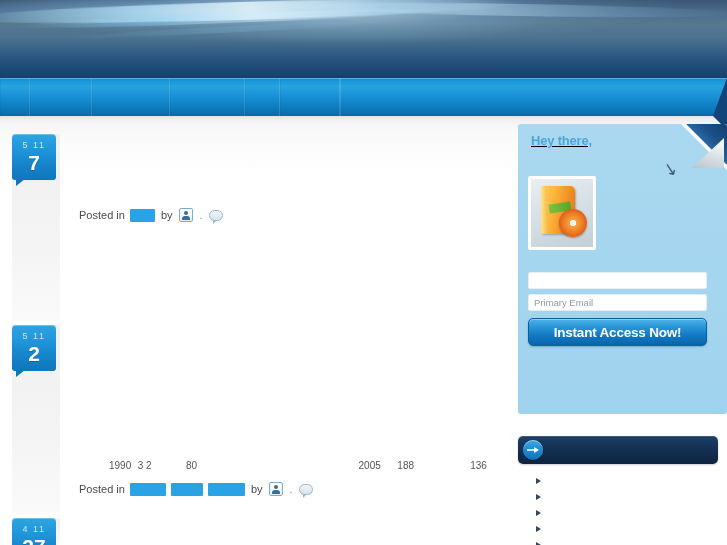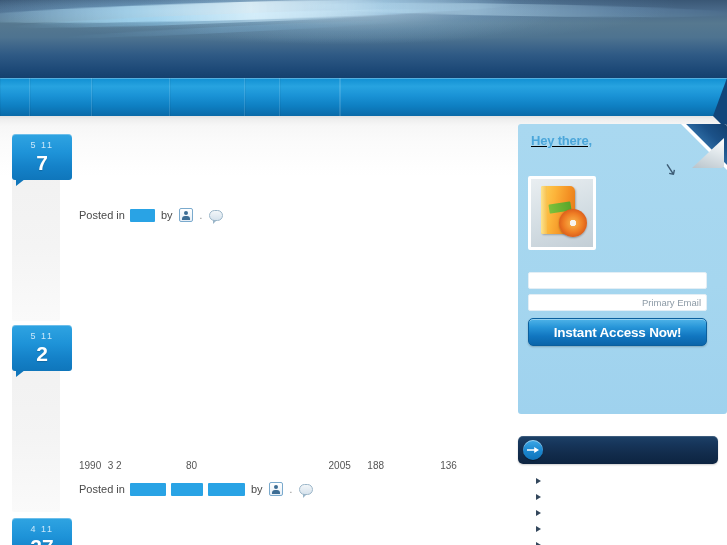--- a/index.html
+++ b/index.html
@@ -130,21 +130,21 @@
   .post-rail {
     position: absolute;
     left: 12px;
     width: 48px;
     background: linear-gradient(180deg, #f0f0f0 0%, #f4f4f4 60%, #fafafa 100%);
     border-radius: 2px;
   }
   .date-badge {
     position: absolute;
     left: 12px;
-    width: 60px; height: 46px;
+    width: 44px; height: 46px;
     background: linear-gradient(180deg, #2fa4e2 0%, #1e93d8 40%, #1481c8 72%, #0f76bb 100%);
     border-radius: 4px 4px 3px 3px;
     color: #ffffff;
     text-align: center;
     box-shadow: inset 0 1px 0 rgba(255,255,255,0.3);
   }
   .date-badge::after {
     content: "";
     position: absolute;
     left: 4px; bottom: -6px;
@@ -399,21 +399,21 @@
     border: 1px solid #e3eef5;
     border-radius: 2px;
     font-size: 9.5px;
     color: #8a9aa5;
     padding: 0 5px;
     line-height: 15px;
     outline: none;
     font-family: "Liberation Sans", sans-serif;
   }
   .optin-field-name { top: 148px; }
-  .optin-field-email { top: 170px; text-align: right; }
+  .optin-field-email { top: 170px; }
   .optin-field-email::placeholder { color: #8d9ba6; }
 
   .optin-submit {
     position: absolute;
     left: 10px; top: 194px;
     width: 179px; height: 28px;
     background: linear-gradient(180deg, #4fb3e8 0%, #2795d8 32%, #1176c0 66%, #0a65aa 100%);
     border: 1px solid #0a5f9e;
     border-radius: 5px;
     color: #ffffff;
@@ -534,21 +534,21 @@
     <article class="post">
       <div class="post-rail" style="top:209px; height:187px;"></div>
       <div class="date-badge" style="top:209px;">
         <span class="date-top">5  11</span>
         <span class="date-day">2</span>
       </div>
       <div class="post-body" style="top:213px;">
         <h2 class="post-title"></h2>
         <p class="post-excerpt"></p>
       </div>
-      <div class="stat-row" style="top:344px;">
+      <div class="stat-row" style="top:344px;margin-left:30px;">
         <span style="width:26px">1990</span>
         <span style="width:218px">3 2</span>
         <span style="width:36px">2005</span>
         <span style="width:70px">188</span>
         <span>136</span>
       </div>
       <div class="stat-row" style="top:344px; left:186px;">
         <span>80</span>
       </div>
       <div class="meta-line" style="top:366px;">

